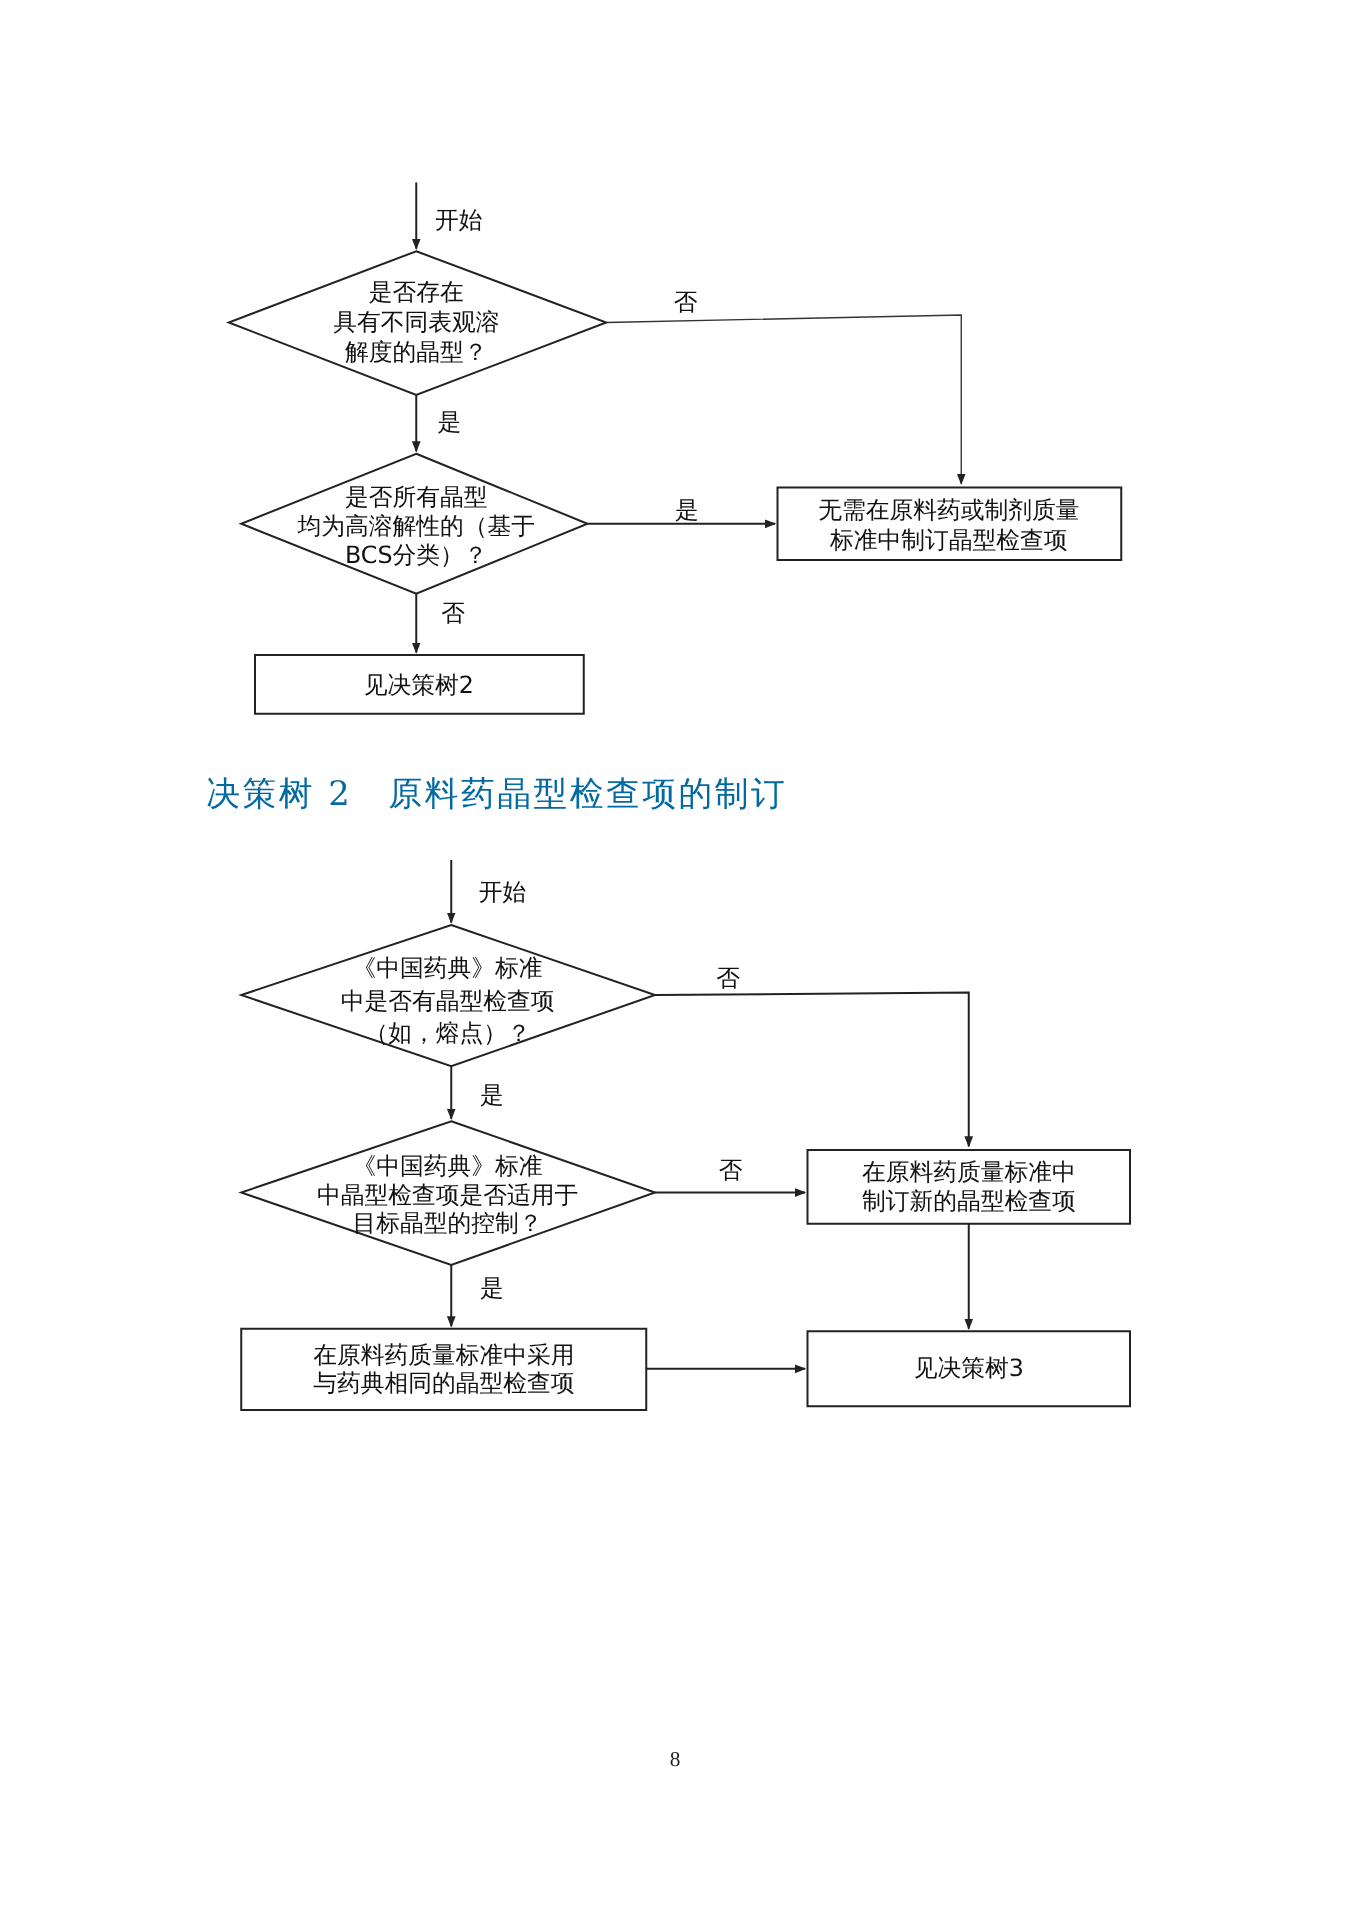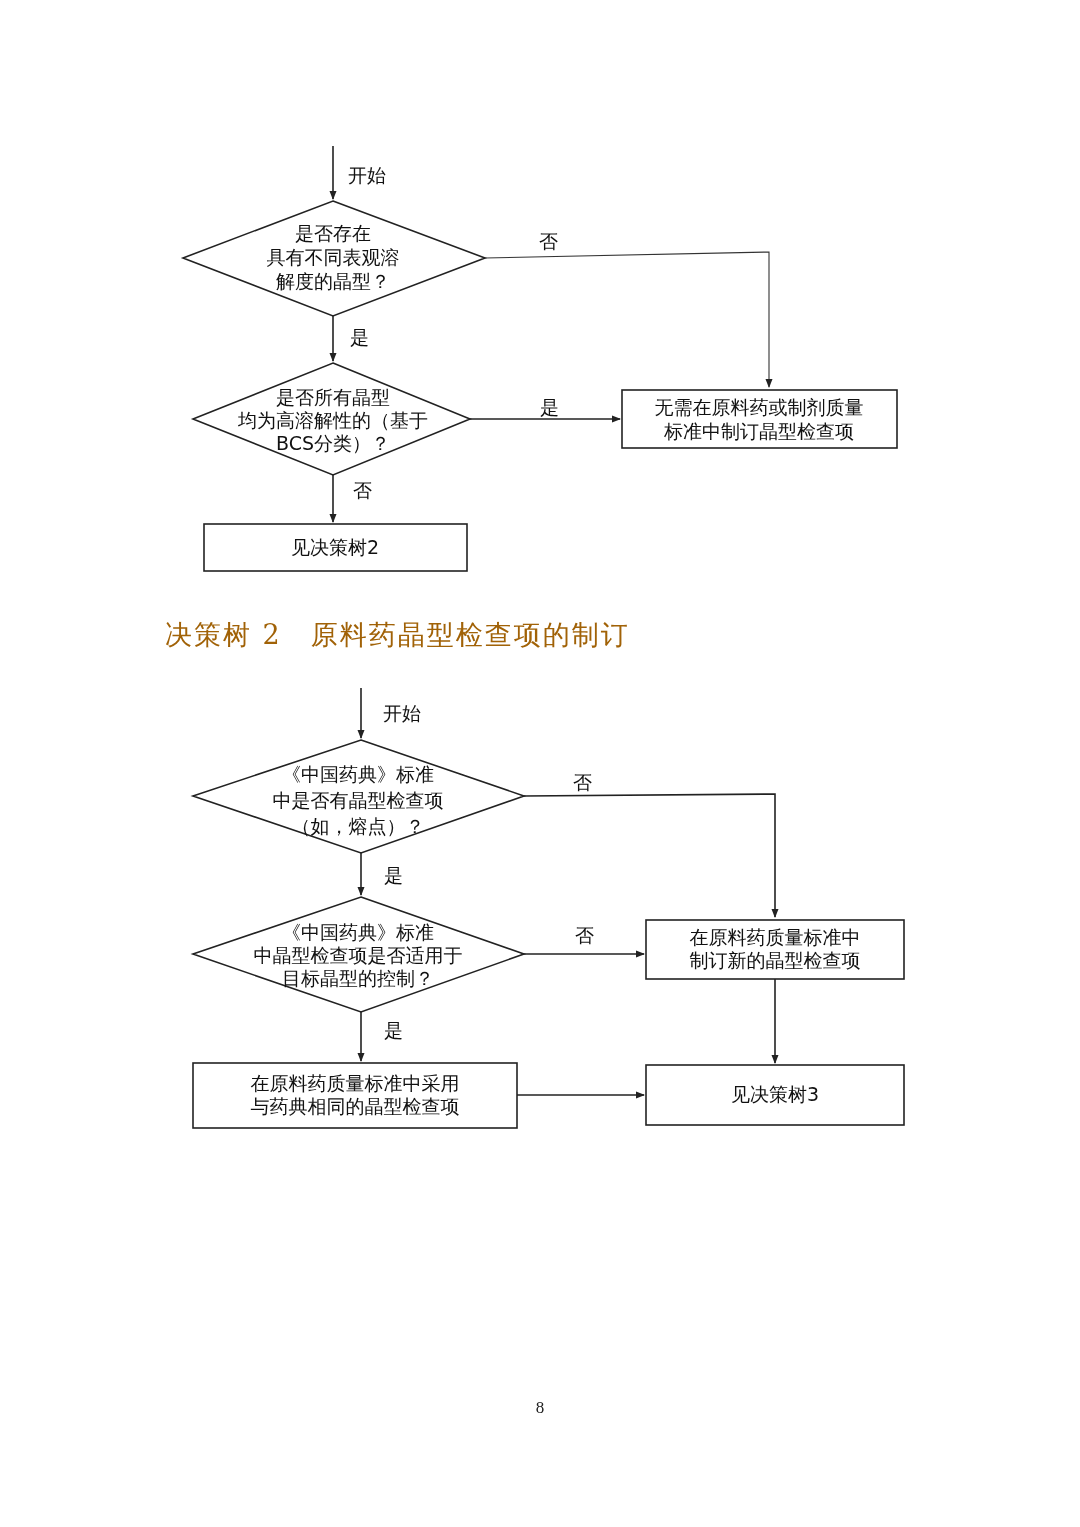--- a/index.html
+++ b/index.html
@@ -2,21 +2,21 @@
 <html><head>
 <meta charset="utf-8">
 <style>
   html, body { margin: 0; padding: 0; background: #ffffff; }
   body { width: 1080px; height: 1527px; position: relative; overflow: hidden; font-family: "DejaVu Sans", sans-serif; }
   svg { position: absolute; left: 0; top: 0; }
   .shape { fill: #ffffff; stroke: #222; stroke-width: 1.6; }
   .line { stroke: #222; stroke-width: 1.6; fill: none; }
   .thin { stroke: #333; stroke-width: 1.1; fill: none; }
   .t { font-family: "DejaVu Sans", sans-serif; font-size: 19px; fill: #111; }
-  .title { position: absolute; left: 165px; top: 617px; font-family: "DejaVu Serif", serif; font-size: 27px; color: #a16207; letter-spacing: 2px; white-space: pre; }
+  .title { position: absolute; left: 165px; top: 617px; font-family: "DejaVu Serif", serif; font-size: 27px; color: #0369a1; letter-spacing: 2px; white-space: pre; }
   .pagenum { position: absolute; left: 0; width: 1080px; top: 1398px; text-align: center; font-family: "Liberation Serif", serif; font-size: 17px; color: #222; }
 </style>
 </head>
 <body>
 
 <svg width="1080" height="1527">
   <defs>
     <marker id="arr" markerWidth="10" markerHeight="10" refX="8" refY="5" orient="auto" markerUnits="userSpaceOnUse">
       <path d="M0,1.5 L9,5 L0,8.5 Z" fill="#222"></path>
     </marker>

